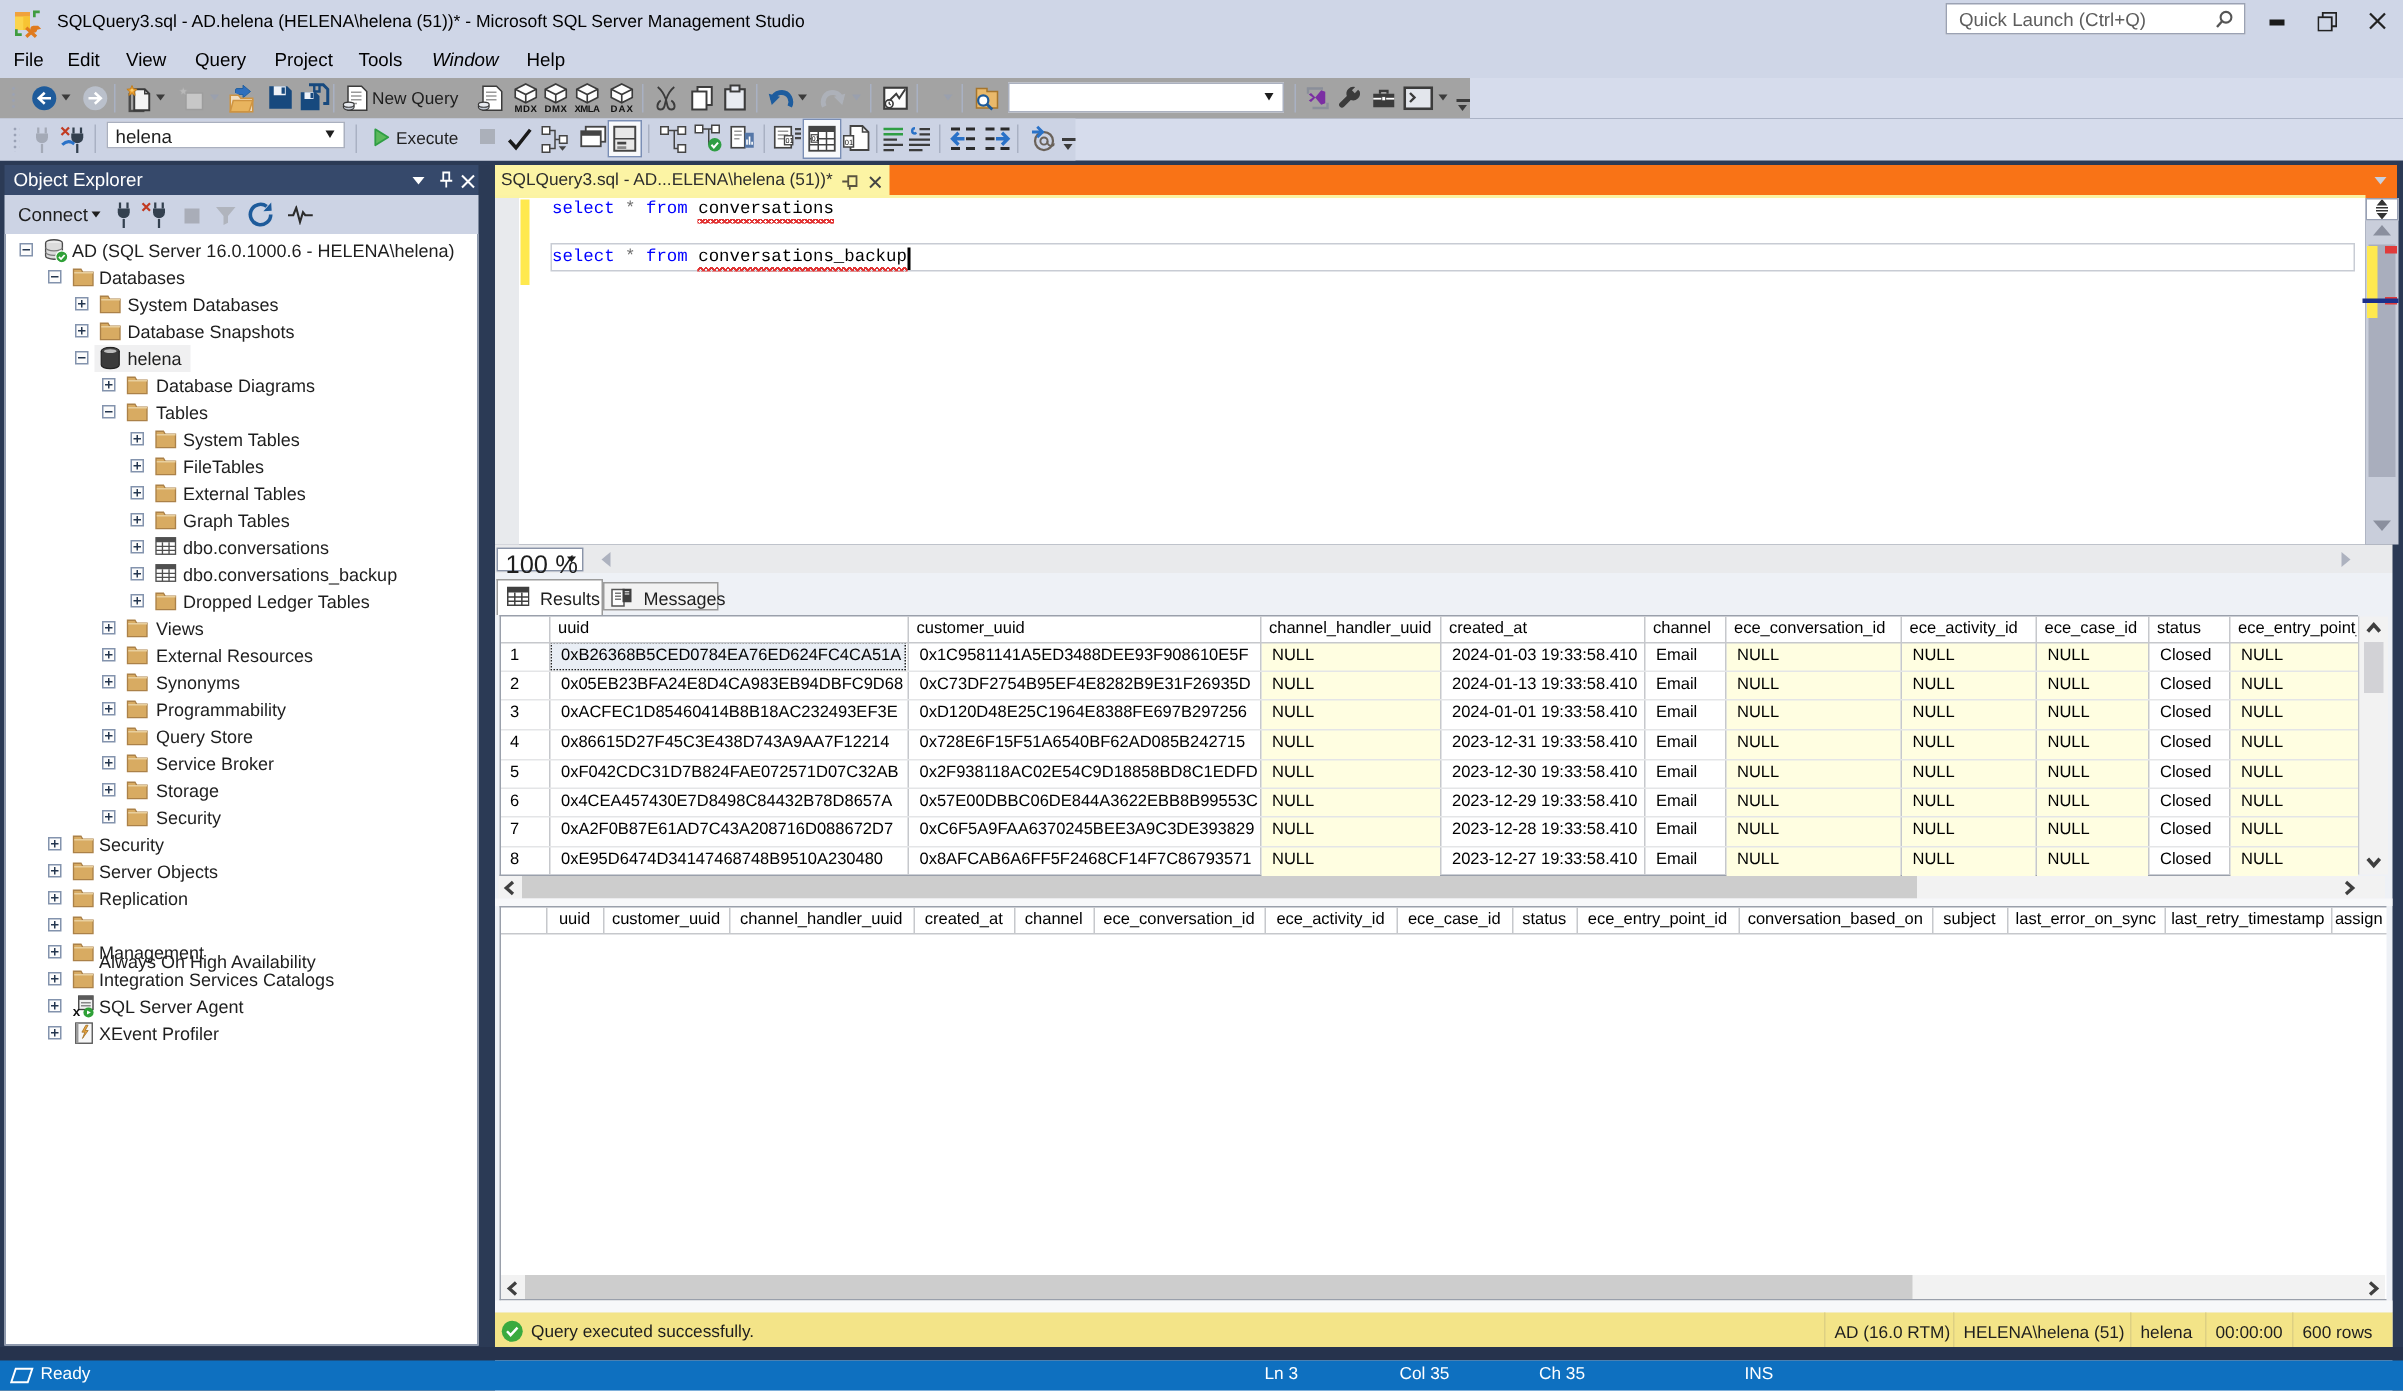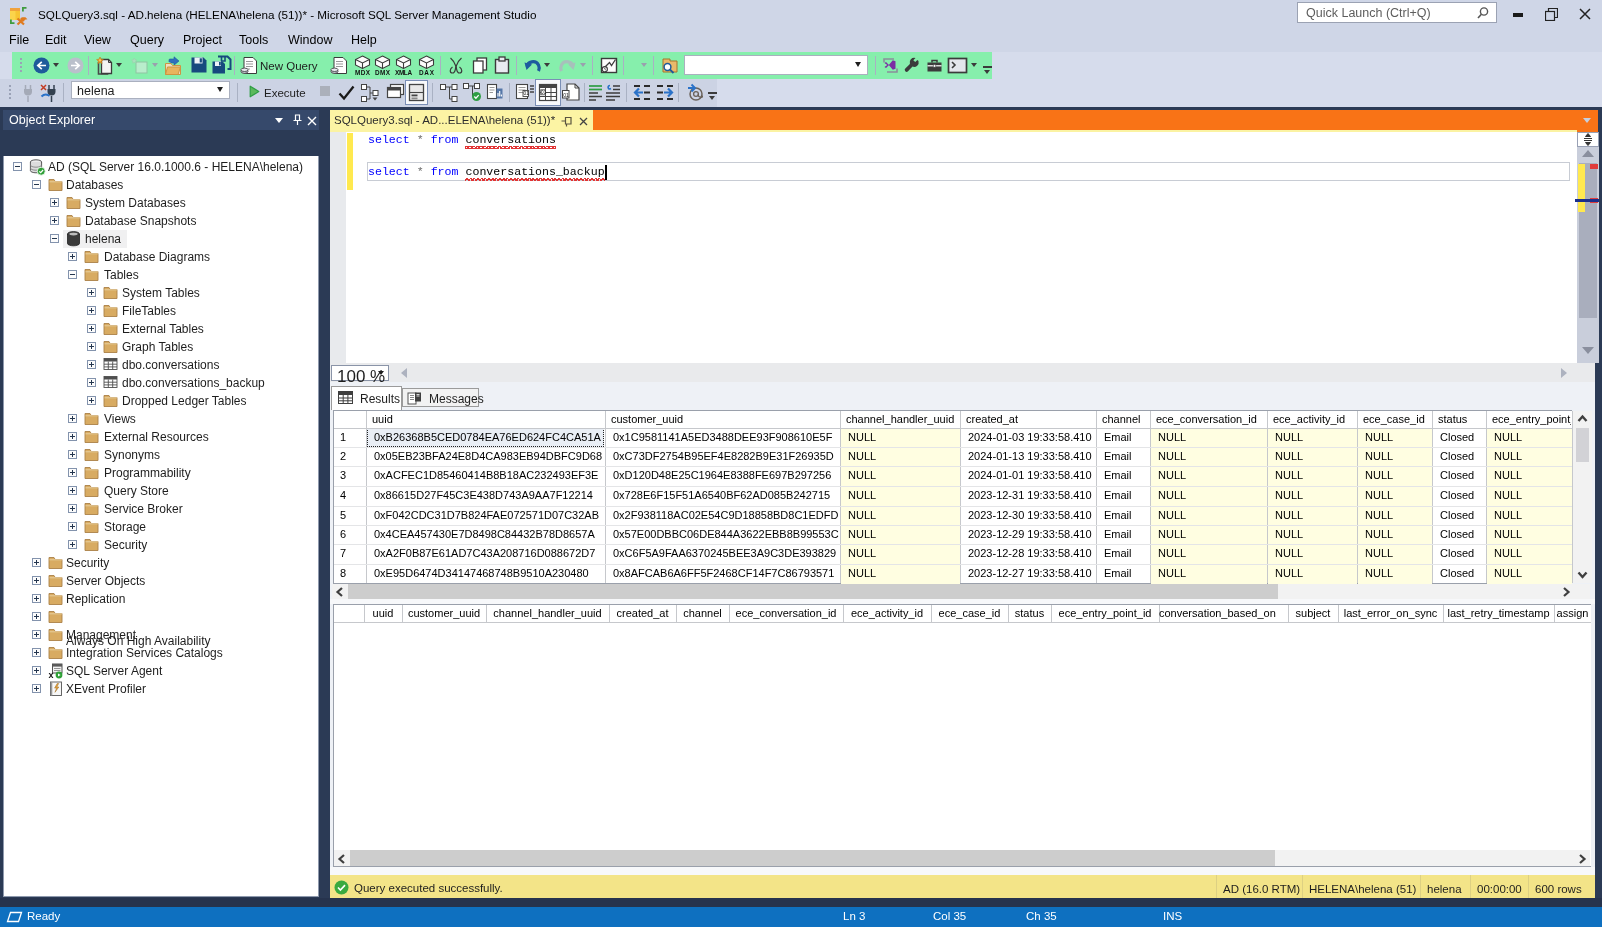--- a/index.html
+++ b/index.html
@@ -11,21 +11,21 @@
 
 #titlebar { left:0; top:0; width:1602px; height:28px; background:#cfd6e7; }
 #title-text { left:38px; top:8px; font-size:11.7px; color:#000; }
 #quicklaunch { left:1297px; top:2px; width:200px; height:21px; background:#fff; border:1px solid #9ba2b3; }
 #ql-text { left:8px; top:3px; color:#5d5d5d; font-size:12.5px; }
 
 #menubar { left:0; top:28px; width:1602px; height:24px; background:#cfd6e7; }
 .menu-item { position:absolute; top:5px; font-size:12.5px; color:#000; }
 
 #tray1 { left:0; top:52px; width:1602px; height:27px; background:#d6dcec; }
-#toolbar1 { left:12px; top:0px; width:980px; height:27px; background:#86efac; }
+#toolbar1 { left:0; top:0px; width:980px; height:27px; background:#a3a3a3; }
 #tray2 { left:0; top:79px; width:1602px; height:28px; background:#d6dcec; }
 #toolbar2 { left:0; top:0px; width:717px; height:28px; background:#ccd3e4; }
 .tsep { position:absolute; top:4px; width:1px; height:19px; background:#a9b1c3; }
 .grip { position:absolute; top:5px; width:5px; height:17px;
   background-image:radial-gradient(circle, #9aa2b6 0.9px, transparent 1.1px);
   background-size:4px 4px; background-position:0 0; }
 .tcaret { position:absolute; top:11px; width:0; height:0; border:3px solid transparent; border-top:4px solid #3b3b3b; }
 .combo { position:absolute; background:#fff; border:1px solid #aab0bf; }
 .combo .arr { position:absolute; right:6px; top:7px; width:0; height:0; border:3.5px solid transparent; border-top:5px solid #1e1e1e; }
 
@@ -93,21 +93,21 @@
   </svg>
 </div>
 
 <div class="abs" id="menubar">
   <div class="menu-item" style="left:9px;">File</div>
   <div class="menu-item" style="left:45px;">Edit</div>
   <div class="menu-item" style="left:84px;">View</div>
   <div class="menu-item" style="left:130px;">Query</div>
   <div class="menu-item" style="left:183px;">Project</div>
   <div class="menu-item" style="left:239px;">Tools</div>
-  <div class="menu-item" style="left:288px;">Window</div>
+  <div class="menu-item" style="left:288px;font-style:italic;">Window</div>
   <div class="menu-item" style="left:351px;">Help</div>
 </div>
 
 <div class="abs" id="tray1">
       <div class="abs" id="toolbar1">
   <div class="grip" style="left:7px;"></div>
   <svg class="abs" style="left:21px;top:5px" width="17" height="17" viewBox="0 0 17 17">
     <circle cx="8.5" cy="8.5" r="8" fill="#1e5b9b"></circle>
     <path d="M13 8.5 h-7.5 M8.8 4.8 l-4 3.7 4 3.7" stroke="#fff" stroke-width="1.7" fill="none"></path>
   </svg>
@@ -372,20 +372,44 @@
 
 <div class="abs" id="oe">
   <div id="oe-header">
     <div id="oe-title">Object Explorer</div>
     <div class="abs" style="left:272px;top:8px;width:0;height:0;border:4px solid transparent;border-top:5px solid #fff;"></div>
     <svg class="abs" style="left:289px;top:4px" width="11" height="13" viewBox="0 0 11 13">
       <path d="M3.5 1 h4 v5.5 h-4 z M1.5 6.5 h8 M5.5 6.5 v4.5" stroke="#fff" stroke-width="1.2" fill="none"></path>
     </svg>
     <svg class="abs" style="left:304px;top:6px" width="10" height="10" viewBox="0 0 10 10">
       <path d="M1 1 L9 9 M9 1 L1 9" stroke="#fff" stroke-width="1.4"></path>
+    </svg>
+  </div>
+  <div id="oe-toolbar">
+    <div class="abs" style="left:9px;top:6px;font-size:12.5px;">Connect</div>
+    <div class="abs" style="left:58px;top:11px;width:0;height:0;border:3.5px solid transparent;border-top:4.5px solid #1e1e1e;"></div>
+    <svg class="abs" style="left:73px;top:4px" width="13" height="19" viewBox="0 0 13 19">
+      <path d="M6.5 12 v6 M4 1 v4 M9 1 v4" stroke="#33404f" stroke-width="1.5"></path>
+      <path d="M2.5 5 h8 v2.5 a4 4 0 0 1 -8 0 z" fill="#33404f"></path>
+    </svg>
+    <svg class="abs" style="left:91px;top:4px" width="19" height="19" viewBox="0 0 19 19">
+      <path d="M12 12 v6 M9.5 1 v4 M14.5 1 v4" stroke="#33404f" stroke-width="1.5"></path>
+      <path d="M8 5 h8 v2.5 a4 4 0 0 1 -8 0 z" fill="#33404f"></path>
+      <path d="M1 1.5 l5 5 M6 1.5 l-5 5" stroke="#c23b22" stroke-width="1.5"></path>
+    </svg>
+    <div class="abs" style="left:120px;top:9px;width:10px;height:10px;background:#a9adb8;"></div>
+    <svg class="abs" style="left:140px;top:7px" width="15" height="13" viewBox="0 0 15 13">
+      <path d="M1 1 h13 l-5 6 v4.5 l-3 1.5 v-6 z" fill="#b0b4bd"></path>
+    </svg>
+    <svg class="abs" style="left:162px;top:4px" width="18" height="18" viewBox="0 0 18 18">
+      <path d="M15.5 9 a6.8 6.8 0 1 1 -2.7 -5.4" fill="none" stroke="#1e5b9b" stroke-width="2.4"></path>
+      <path d="M15.8 1 l0.3 5.5 -5.5 0.3 z" fill="#1e5b9b"></path>
+    </svg>
+    <svg class="abs" style="left:188px;top:7px" width="19" height="13" viewBox="0 0 19 13">
+      <path d="M1 6.5 h3.5 l2 -5 2.5 9.5 2 -6.5 1.5 2 h5" fill="none" stroke="#2b2b2b" stroke-width="1.4"></path>
     </svg>
   </div>
   <div id="oe-tree">
 
 <div class="exp minus" style="left:9px;top:6px;"></div>
 <div class="ticon" style="left:25px;top:3px;">
           <svg width="17" height="17" viewBox="0 0 17 17">
             <ellipse cx="7" cy="3" rx="5.6" ry="2.2" fill="#ebebeb" stroke="#4a4a4a" stroke-width="0.9"></ellipse>
             <path d="M1.4 3 v8.6 a5.6 2.2 0 0 0 11.2 0 V3" fill="#dcdcdc" stroke="#4a4a4a" stroke-width="0.9"></path>
             <path d="M1.4 6 a5.6 2.2 0 0 0 11.2 0 M1.4 9 a5.6 2.2 0 0 0 11.2 0" fill="none" stroke="#7a7a7a" stroke-width="0.8"></path>
@@ -858,21 +882,21 @@
 <div class="ghead" style="left:729px;top:607px;width:114px;height:14px;text-align:center;">ece_conversation_id</div>
 <div class="abs" style="left:843px;top:605px;width:1px;height:17px;background:#c6c8cc;"></div>
 <div class="ghead" style="left:843px;top:607px;width:88px;height:14px;text-align:center;">ece_activity_id</div>
 <div class="abs" style="left:931px;top:605px;width:1px;height:17px;background:#c6c8cc;"></div>
 <div class="ghead" style="left:931px;top:607px;width:77px;height:14px;text-align:center;">ece_case_id</div>
 <div class="abs" style="left:1008px;top:605px;width:1px;height:17px;background:#c6c8cc;"></div>
 <div class="ghead" style="left:1008px;top:607px;width:43px;height:14px;text-align:center;">status</div>
 <div class="abs" style="left:1051px;top:605px;width:1px;height:17px;background:#c6c8cc;"></div>
 <div class="ghead" style="left:1051px;top:607px;width:108px;height:14px;text-align:center;">ece_entry_point_id</div>
 <div class="abs" style="left:1159px;top:605px;width:1px;height:17px;background:#c6c8cc;"></div>
-<div class="ghead" style="left:1159px;top:607px;width:129px;height:14px;text-align:left;">conversation_based_on</div>
+<div class="ghead" style="left:1159px;top:607px;width:129px;height:14px;text-align:center;">conversation_based_on</div>
 <div class="abs" style="left:1288px;top:605px;width:1px;height:17px;background:#c6c8cc;"></div>
 <div class="ghead" style="left:1288px;top:607px;width:50px;height:14px;text-align:center;">subject</div>
 <div class="abs" style="left:1338px;top:605px;width:1px;height:17px;background:#c6c8cc;"></div>
 <div class="ghead" style="left:1338px;top:607px;width:105px;height:14px;text-align:center;">last_error_on_sync</div>
 <div class="abs" style="left:1443px;top:605px;width:1px;height:17px;background:#c6c8cc;"></div>
 <div class="ghead" style="left:1443px;top:607px;width:111px;height:14px;text-align:center;">last_retry_timestamp</div>
 <div class="abs" style="left:1554px;top:605px;width:1px;height:17px;background:#c6c8cc;"></div>
 <div class="ghead" style="left:1554px;top:607px;width:37px;height:14px;text-align:center;">assign</div>
     </div>
 

